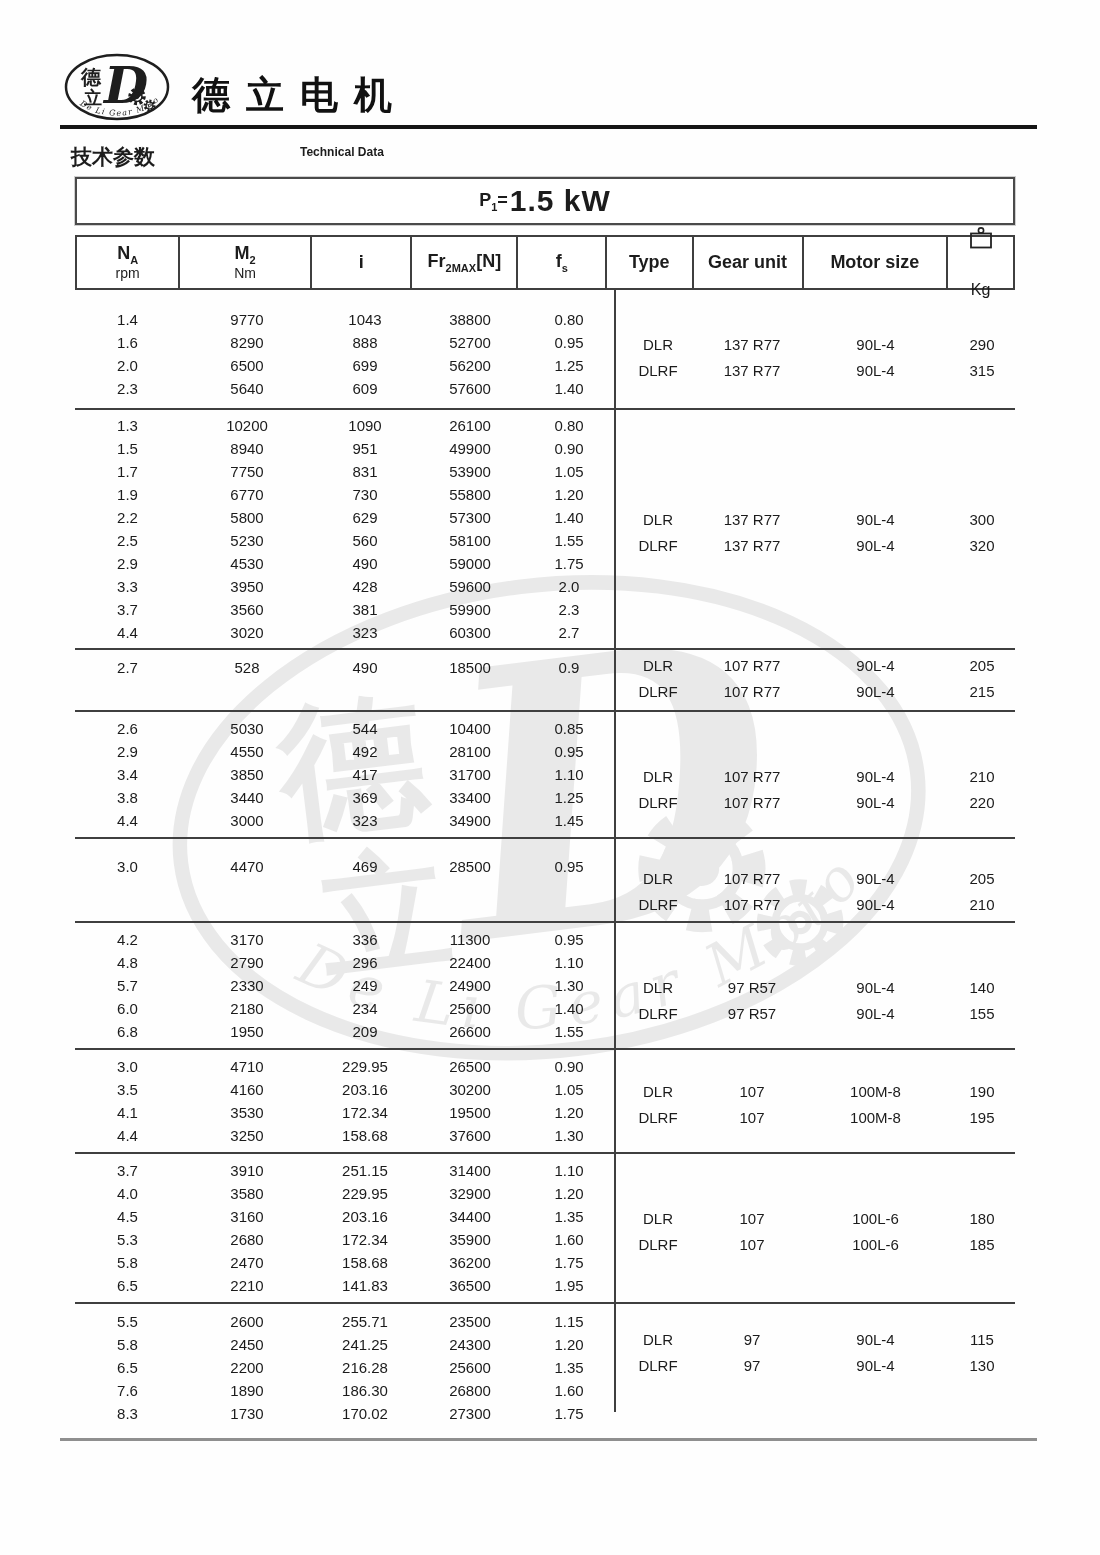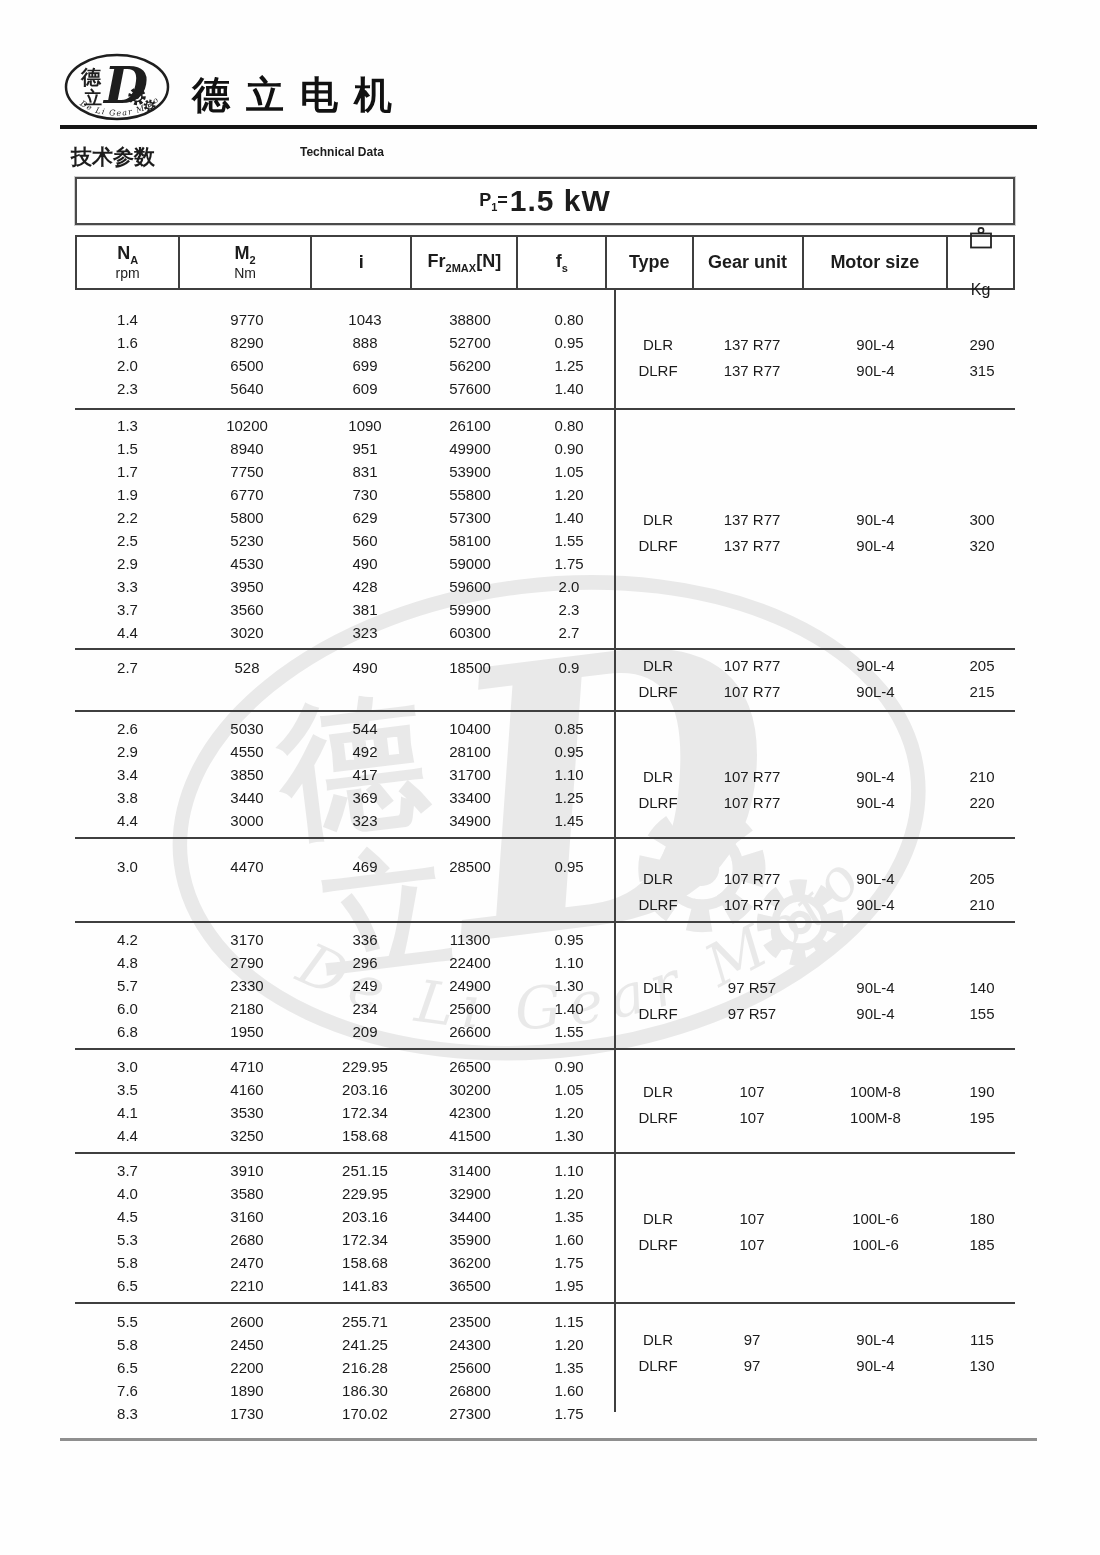--- a/index.html
+++ b/index.html
@@ -448,28 +448,28 @@
             <span class="dcell" style="width: 105px;">3.5</span>
             <span class="dcell" style="width: 134px;">4160</span>
             <span class="dcell" style="width: 102px;">203.16</span>
             <span class="dcell" style="width: 108px;">30200</span>
             <span class="dcell" style="width: 90px;">1.05</span>
           </div>
           <div class="drow">
             <span class="dcell" style="width: 105px;">4.1</span>
             <span class="dcell" style="width: 134px;">3530</span>
             <span class="dcell" style="width: 102px;">172.34</span>
-            <span class="dcell" style="width: 108px;">42300</span>
+            <span class="dcell" style="width: 108px;">19500</span>
             <span class="dcell" style="width: 90px;">1.20</span>
           </div>
           <div class="drow">
             <span class="dcell" style="width: 105px;">4.4</span>
             <span class="dcell" style="width: 134px;">3250</span>
             <span class="dcell" style="width: 102px;">158.68</span>
-            <span class="dcell" style="width: 108px;">41500</span>
+            <span class="dcell" style="width: 108px;">37600</span>
             <span class="dcell" style="width: 90px;">1.30</span>
           </div>
         </div>
         <div class="tblock" style="top: 28px;">
           <div class="trow">
             <span class="dcell" style="width: 88px;">DLR</span>
             <span class="dcell" style="width: 100px;">107</span>
             <span class="dcell" style="width: 147px;">100M-8</span>
             <span class="dcell" style="width: 66px;">190</span>
           </div>

